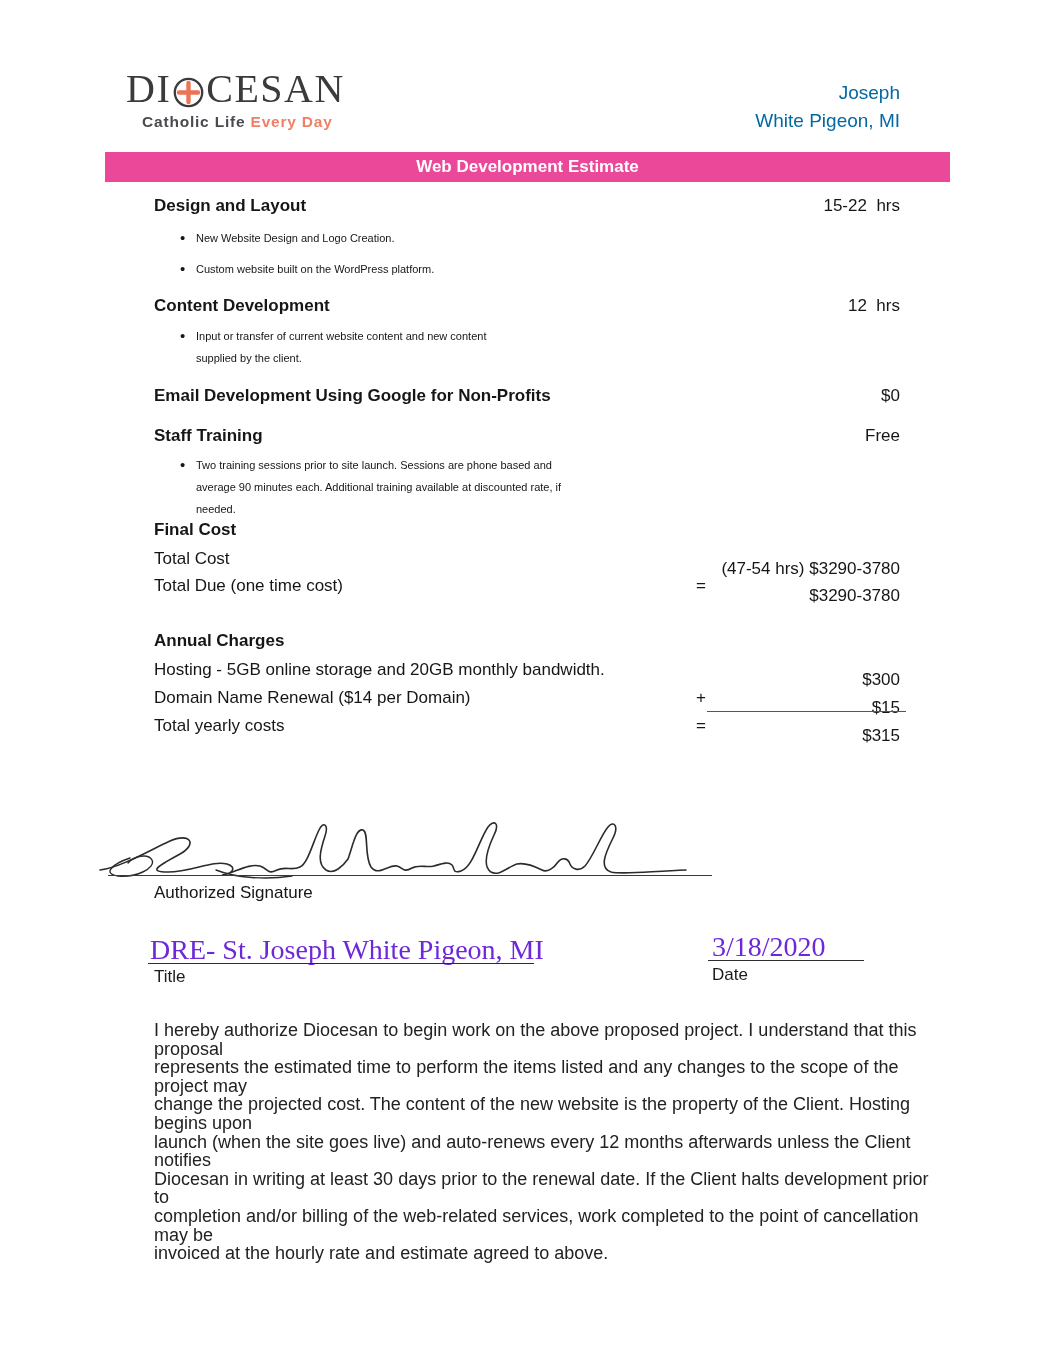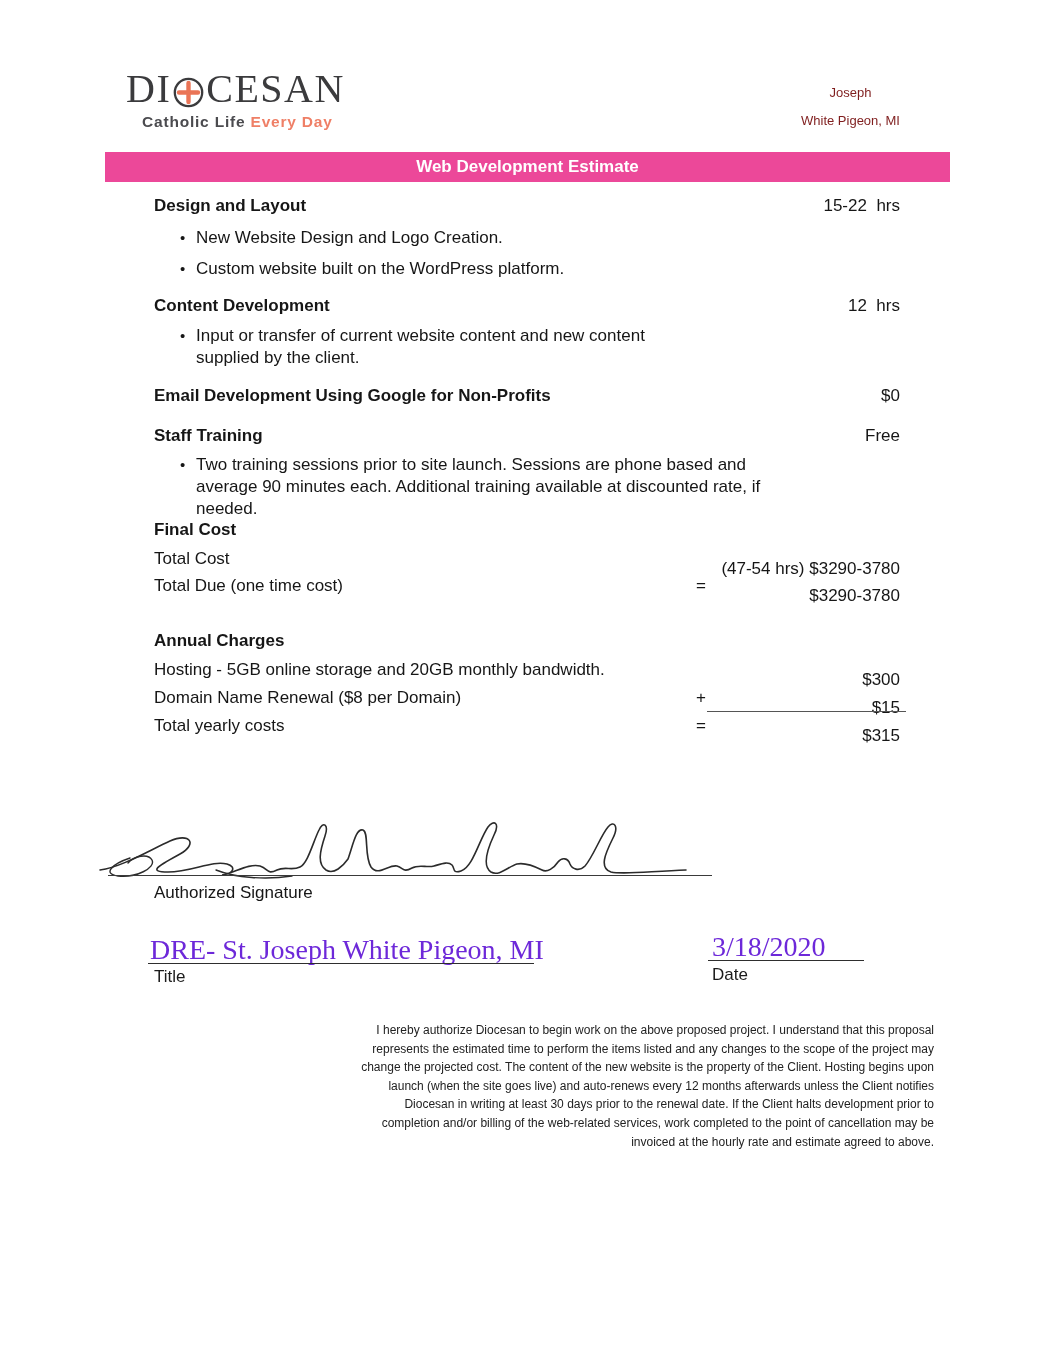--- a/index.html
+++ b/index.html
@@ -12,36 +12,36 @@
   
   .logo-block { position:absolute; left:126px; top:68px; }
   .brand { display:flex; align-items:center; font-family:"Liberation Serif", serif;
            font-size:40px; letter-spacing:1.5px; color:#3B3B3D; line-height:42px; }
   .brand .o-circle { display:inline-block; width:31px; height:31px; margin:0 2px; }
   .tagline { margin-top:3px; margin-left:16px; font-size:15.5px; letter-spacing:0.8px;
              color:#4B4B4F; font-weight:bold; }
   .tagline .accent { color:#EF7F66; }
 
   
-  .recipient { position:absolute; right:148px; top:79px; text-align:center;
-               font-size:13px; line-height:28px; color:#7f1d1d; }
+  .recipient { position:absolute; right:148px; top:79px; text-align:right;
+               font-size:19px; line-height:28px; color:#0369a1; }
 
   
   .banner { position:absolute; left:105px; top:152px; width:845px; height:30px;
             background:#ec4899; color:#ffffff; font-weight:bold; font-size:17px;
             text-align:center; line-height:30px; }
 
   
   .content { position:absolute; left:154px; top:196px; width:746px; }
   .h-row { display:flex; justify-content:space-between; align-items:center;
            font-size:17px; line-height:20px; }
   .h-row .head { font-weight:bold; }
   .h-row .hval { font-weight:normal; white-space:pre; }
   .bullet { position:relative; margin-left:24px; padding-left:18px;
-            font-size:17px; line-height:22px; white-space:pre-line; }
+            font-size:11px; line-height:22px; white-space:pre-line; }
   .bullet::before { content:"\2022"; position:absolute; left:2px; top:0;
                     font-size:15px; }
   .cost-head { font-weight:bold; font-size:17px; line-height:20px; }
   .cost-row { position:relative; font-size:17px; line-height:22px; }
   .cost-row .op  { position:absolute; left:542px; top:0; }
   .cost-row .val { position:absolute; right:0; top:0; white-space:pre;margin-top:10px; }
   .sum-line { position:absolute; left:553px; top:24px; width:199px; height:0;
               border-top:1.6px solid #555; }
   .mt5{margin-top:5px}.mt6{margin-top:6px}.mt8{margin-top:8px}.mt9{margin-top:9px}
   .mt11{margin-top:11px}.mt16{margin-top:16px}.mt17{margin-top:17px}
@@ -60,21 +60,21 @@
   .date-text  { left:712px; top:932px; }
   .field-line { position:absolute; height:0; border-top:1.7px solid #2e2e2e; }
   .title-line { left:148px; top:963px; width:386px; }
   .date-line  { left:708px; top:960px; width:156px; }
   .field-label { position:absolute; font-size:17px; line-height:20px; color:#1b1b1b; }
   .title-label { left:154px; top:967px; }
   .date-label  { left:712px; top:965px; }
 
   
   .legal { position:absolute; left:154px; top:1021px; width:780px;
-           font-size:12px; line-height:18.6px; color:#222; white-space:pre-line;text-align:right; }
+           font-size:18px; line-height:18.6px; color:#222; white-space:pre-line; }
 </style>
 </head>
 <body>
 
 <div class="page">
 
   <div class="logo-block">
     <div class="brand">
       <span>DI</span>
       <span class="o-circle">
@@ -140,21 +140,21 @@
       <span class="val">$3290-3780</span>
     </div>
 
     <div class="cost-head mt34">Annual Charges</div>
     <div class="cost-row mt8">
       <span>Hosting - 5GB online storage and 20GB monthly bandwidth.</span>
       <span class="op"></span>
       <span class="val">$300</span>
     </div>
     <div class="cost-row mt6">
-      <span>Domain Name Renewal ($8 per Domain)</span>
+      <span>Domain Name Renewal ($14 per Domain)</span>
       <span class="op">+</span>
       <span class="val">$15</span>
       <span class="sum-line"></span>
     </div>
     <div class="cost-row mt6">
       <span>Total yearly costs</span>
       <span class="op">=</span>
       <span class="val">$315</span>
     </div>
   </div>

